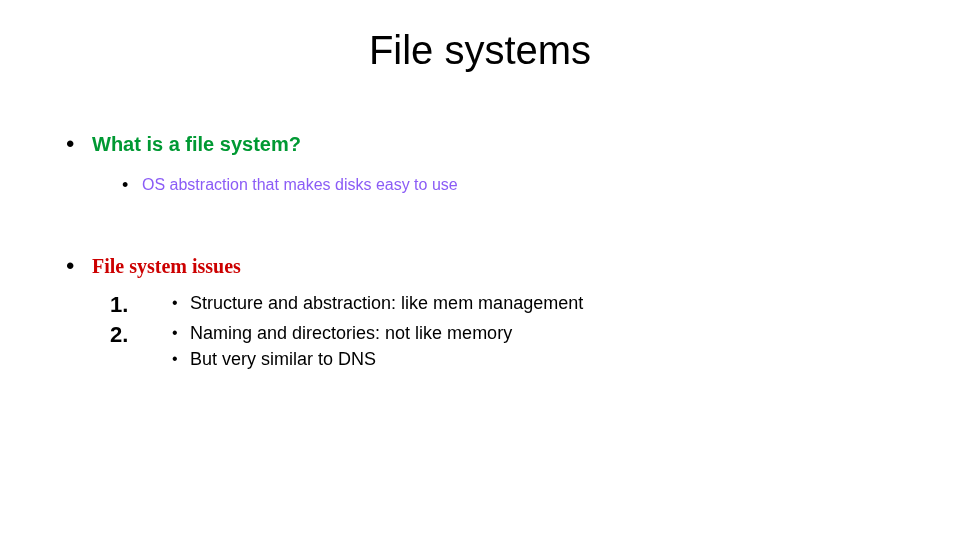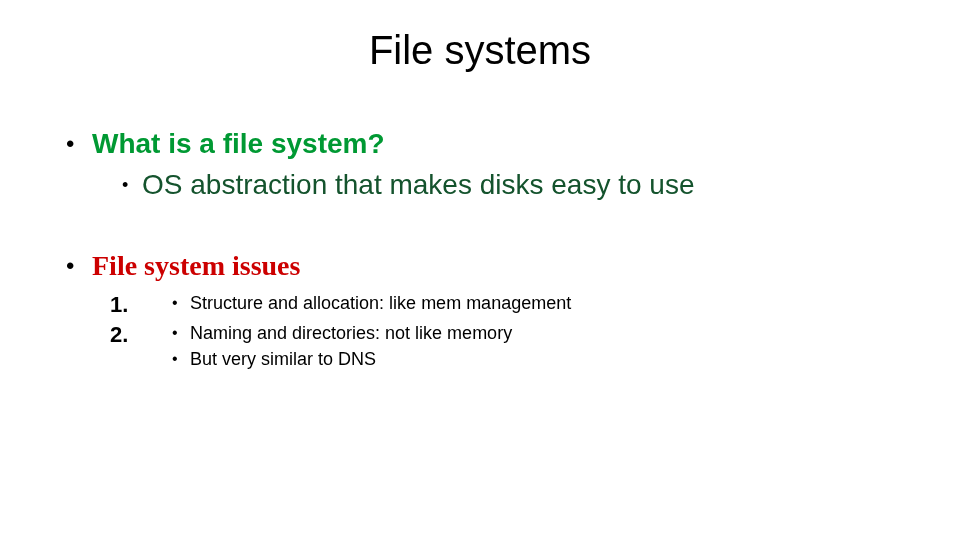--- a/index.html
+++ b/index.html
@@ -48,38 +48,38 @@
   ul.level1 > li::before {
     content: "•";
     position: absolute;
     left: 4px;
     top: 0;
     font-size: 24px;
     line-height: 32px;
     color: #000000;
   }
   .l1-text {
-    font-size: 28px;
+    font-size: 20px;
     font-weight: 700;
     line-height: 32px;
   }
   .green { color: #009933; }
   .red   { color: #cc0000; font-family: Liberation Serif, serif; }
 
   ul.level2 {
     list-style: none;
     margin-top: 10px;
     margin-left: 28px;
   }
   ul.level2 > li {
     position: relative;
     padding-left: 22px;
-    font-size: 28px;
+    font-size: 16px;
     line-height: 30px;
-    color: #14532d;
+    color: #8b5cf6;
   }
   ul.level2 > li::before {
     content: "•";
     position: absolute;
     left: 2px;
     top: 0;
     font-size: 18px;
     line-height: 30px;
     color: #000000;
   }
@@ -152,21 +152,21 @@
     </ul>
 
     <div class="gap"></div>
 
     <ul class="level1">
       <li>
         <span class="l1-text red">File system issues</span>
         <ol class="level2a">
           <li>
             <ul class="level3">
-              <li>Structure and allocation: like mem management</li>
+              <li>Structure and abstraction: like mem management</li>
             </ul>
           </li>
           <li>
             <ul class="level3">
               <li>Naming and directories: not like memory</li>
               <li>But very similar to DNS</li>
             </ul>
           </li>
         </ol>
       </li>

